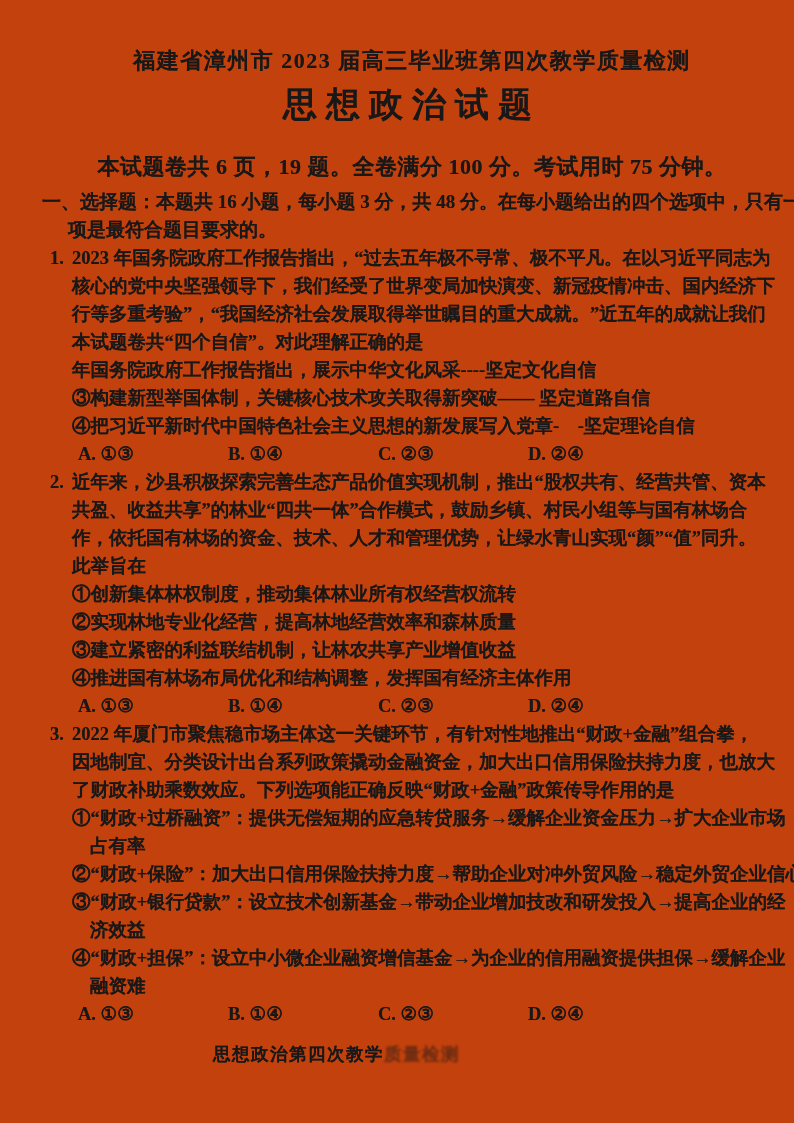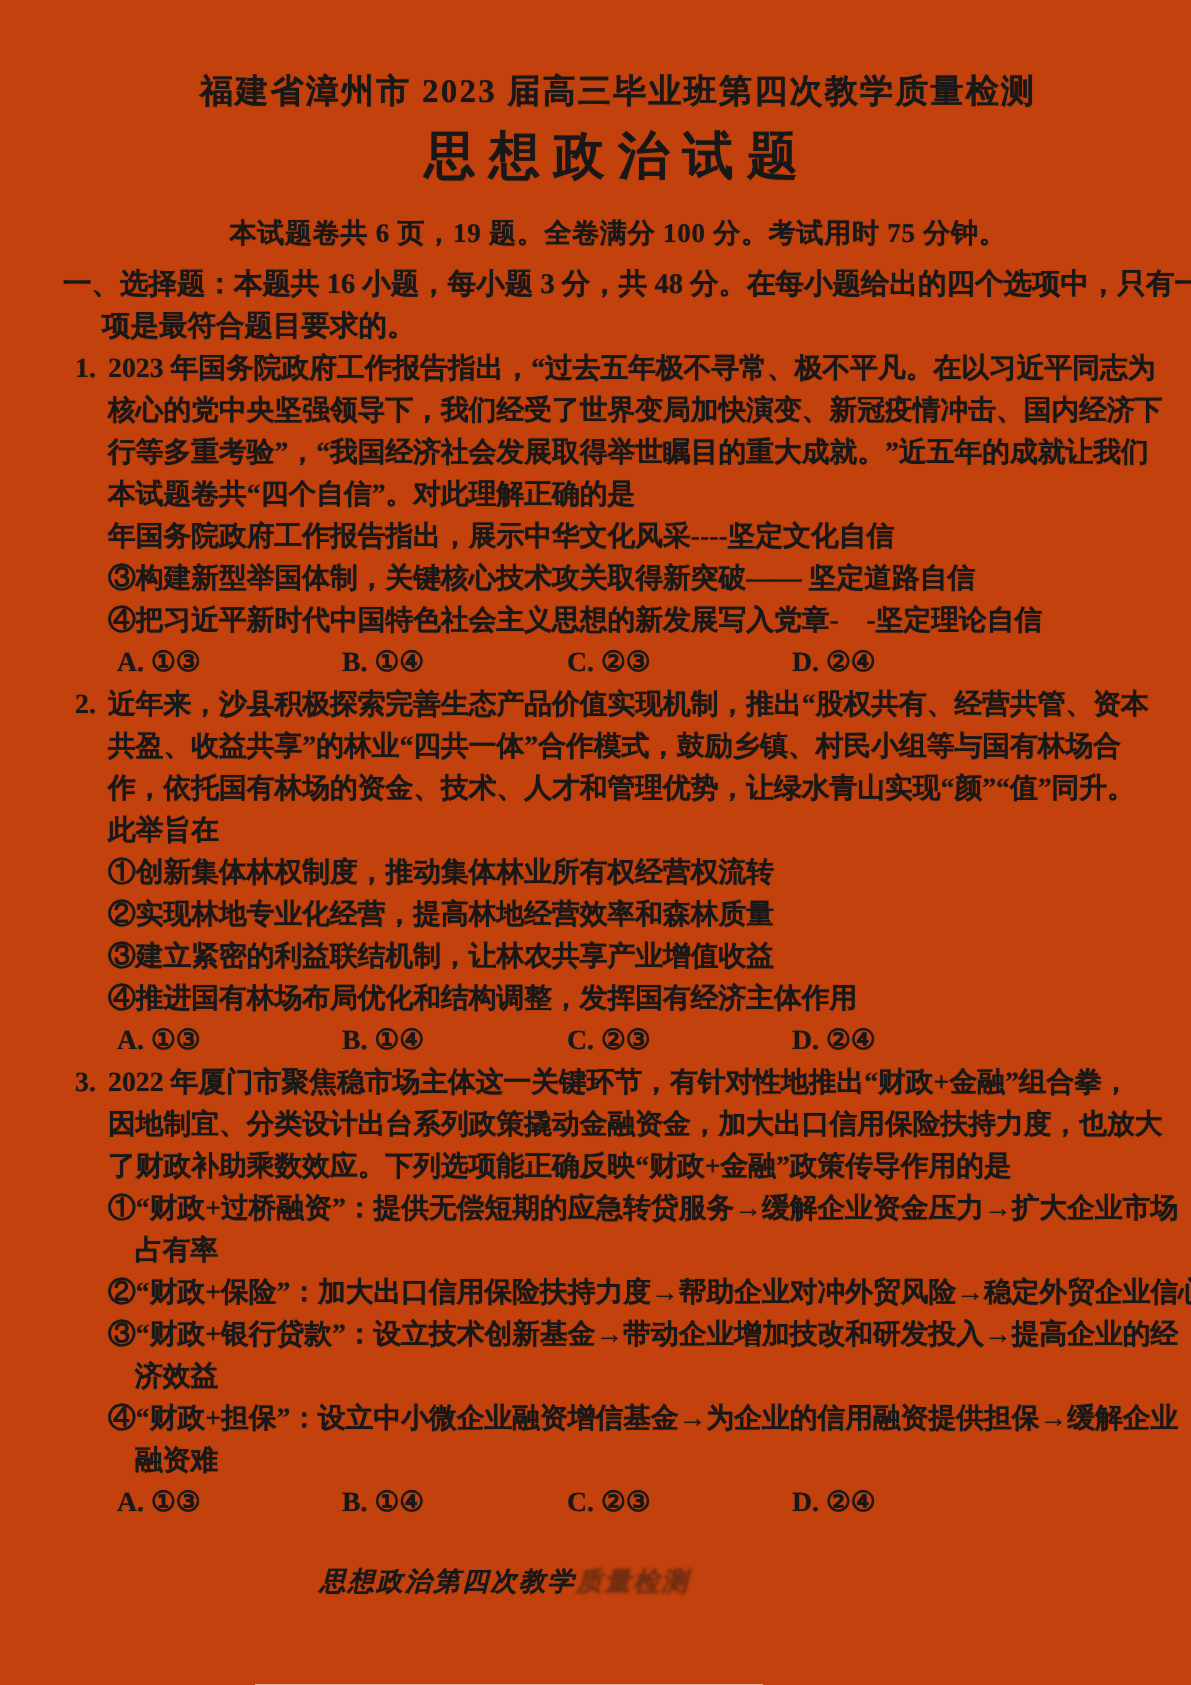--- a/index.html
+++ b/index.html
@@ -24,23 +24,23 @@
     text-align:center;
     font-family:"Liberation Sans","DejaVu Sans",sans-serif;
     font-size:34px;
     font-weight:900;
     letter-spacing:9px;
     line-height:44px;
     margin-top:6px;
   }
   .exam-info {
     text-align:center;
-    font-size:18px;
+    font-size:22px;
     line-height:26px;
-    margin-top:16px;
+    margin-top:28px;
     letter-spacing:.5px;
   }
   .section-head { font-size:19px; line-height:28px; margin-top:8px; }
   .section-line1 { margin-left:-8px; white-space:nowrap; }
   .section-line2 { margin-left:18px; white-space:nowrap; }
 
   .question { position:relative; font-size:18.5px; line-height:28px; }
   .qnum { position:absolute; left:0; top:0; }
   .qbody { margin-left:22px; }
   .line { white-space:nowrap; }
@@ -49,21 +49,20 @@
   .choices { display:flex; margin-left:28px; }
   .choices .choice { width:150px; white-space:nowrap; }
   .choices .choice:last-child { width:auto; }
 
   .page-footer {
     position:absolute;
     top:1042px; left:213px;
     font-size:17.5px;
     letter-spacing:1.5px;
     white-space:nowrap;
-    font-style:italic;
   }
   .page-footer .faded { opacity:.5; filter:blur(1.1px); }
 </style>
 </head>
 <body>
 
 <div class="page">
   <div class="inner">
 
     <div class="h1">福建省漳州市 2023 届高三毕业班第四次教学质量检测</div>

